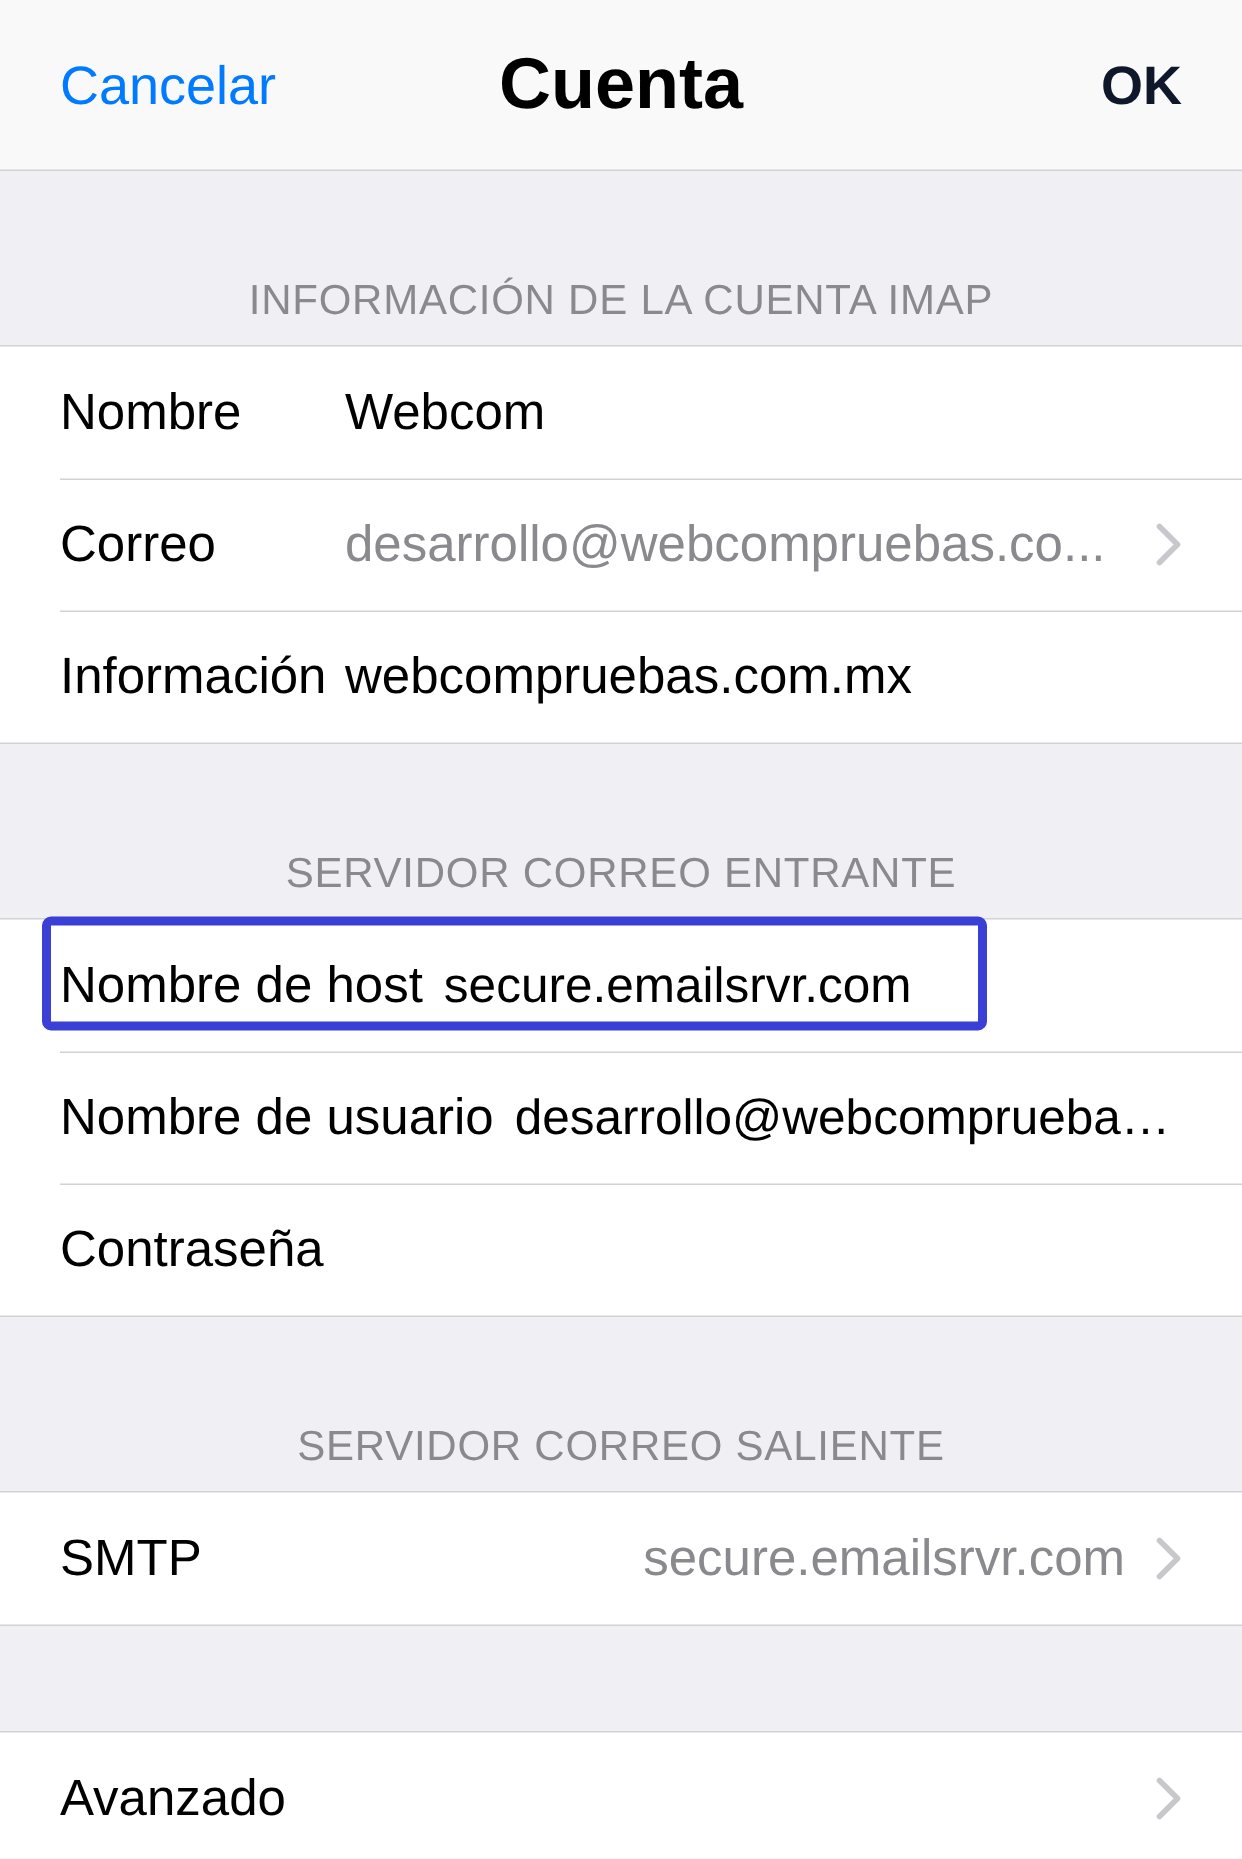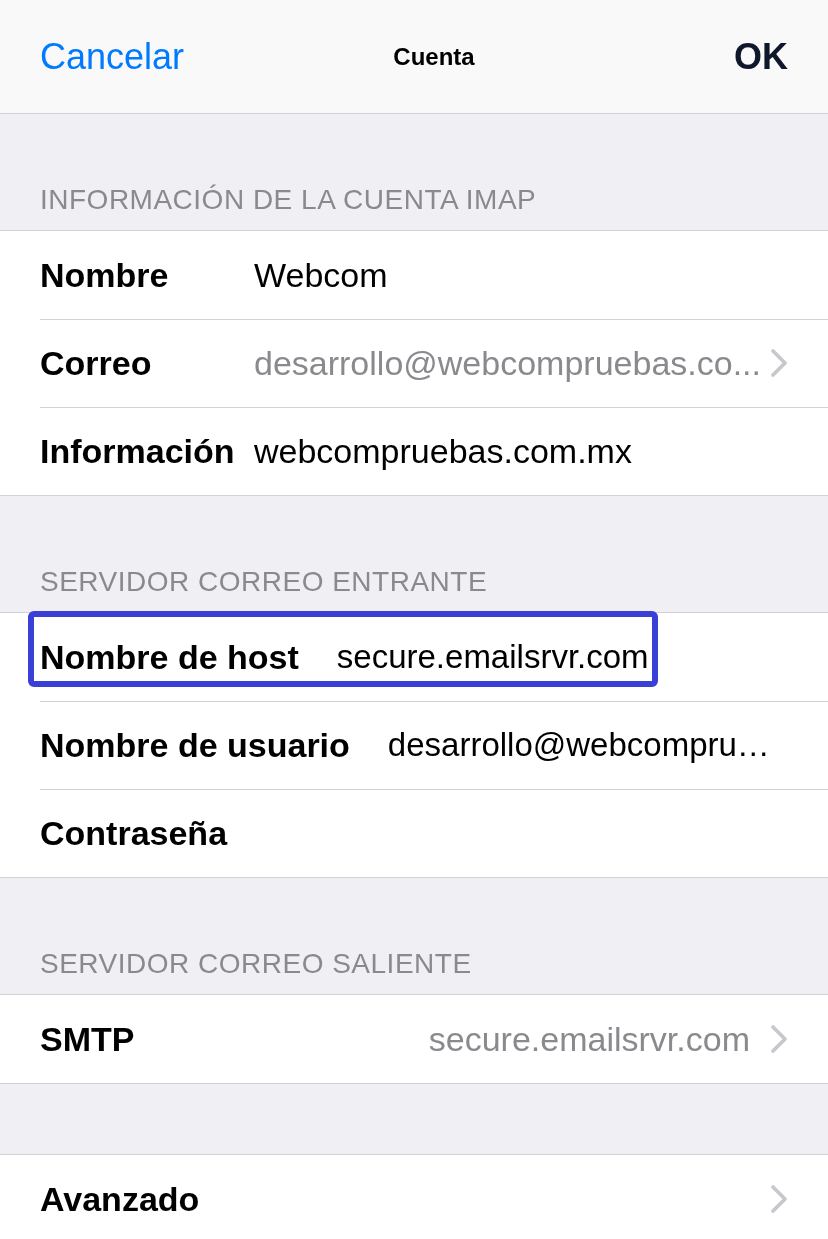--- a/index.html
+++ b/index.html
@@ -25,26 +25,25 @@
       position: relative;
     }
     .navbar-left {
       color: #007aff;
       font-size: 36px;
       font-weight: 400;
       cursor: pointer;
     }
     .navbar-title {
       color: #000;
-      font-size: 24px;
+      font-size: 48px;
       font-weight: 600;
       position: absolute;
       left: 50%;
       transform: translateX(-50%);
-      margin-left: 20px;
     }
     .navbar-right {
       color: #0f172a;
       font-size: 36px;
       font-weight: 600;
       cursor: pointer;
     }
     .corner-left, .corner-right {
       position: absolute;
       top: 0;
@@ -63,20 +62,21 @@
     .section-header {
       padding: 50px 40px 14px 40px;
       color: #8a8a8e;
       font-size: 28px;
       font-weight: 400;
       letter-spacing: 0.5px;
       text-transform: uppercase;
     }
     .section-header.tight {
       padding-top: 70px;
+      text-align: center;
     }
     .group {
       background: #fff;
       border-top: 1px solid #d1d1d6;
       border-bottom: 1px solid #d1d1d6;
     }
     .row {
       display: flex;
       align-items: center;
       min-height: 88px;
@@ -88,28 +88,27 @@
       position: absolute;
       top: 0;
       left: 40px;
       right: 0;
       height: 1px;
       background: #d1d1d6;
     }
     .row-label {
       color: #000;
       font-size: 34px;
-      font-weight: 700;
+      font-weight: 400;
       flex-shrink: 0;
     }
     .row-value {
       color: #000;
       font-size: 34px;
       font-weight: 400;
-      margin-left: 24px;
       white-space: nowrap;
       overflow: hidden;
       text-overflow: ellipsis;
       flex: 1;
     }
     .row-value.gray {
       color: #8a8a8e;
     }
     .row-value.input {
       color: #000;

